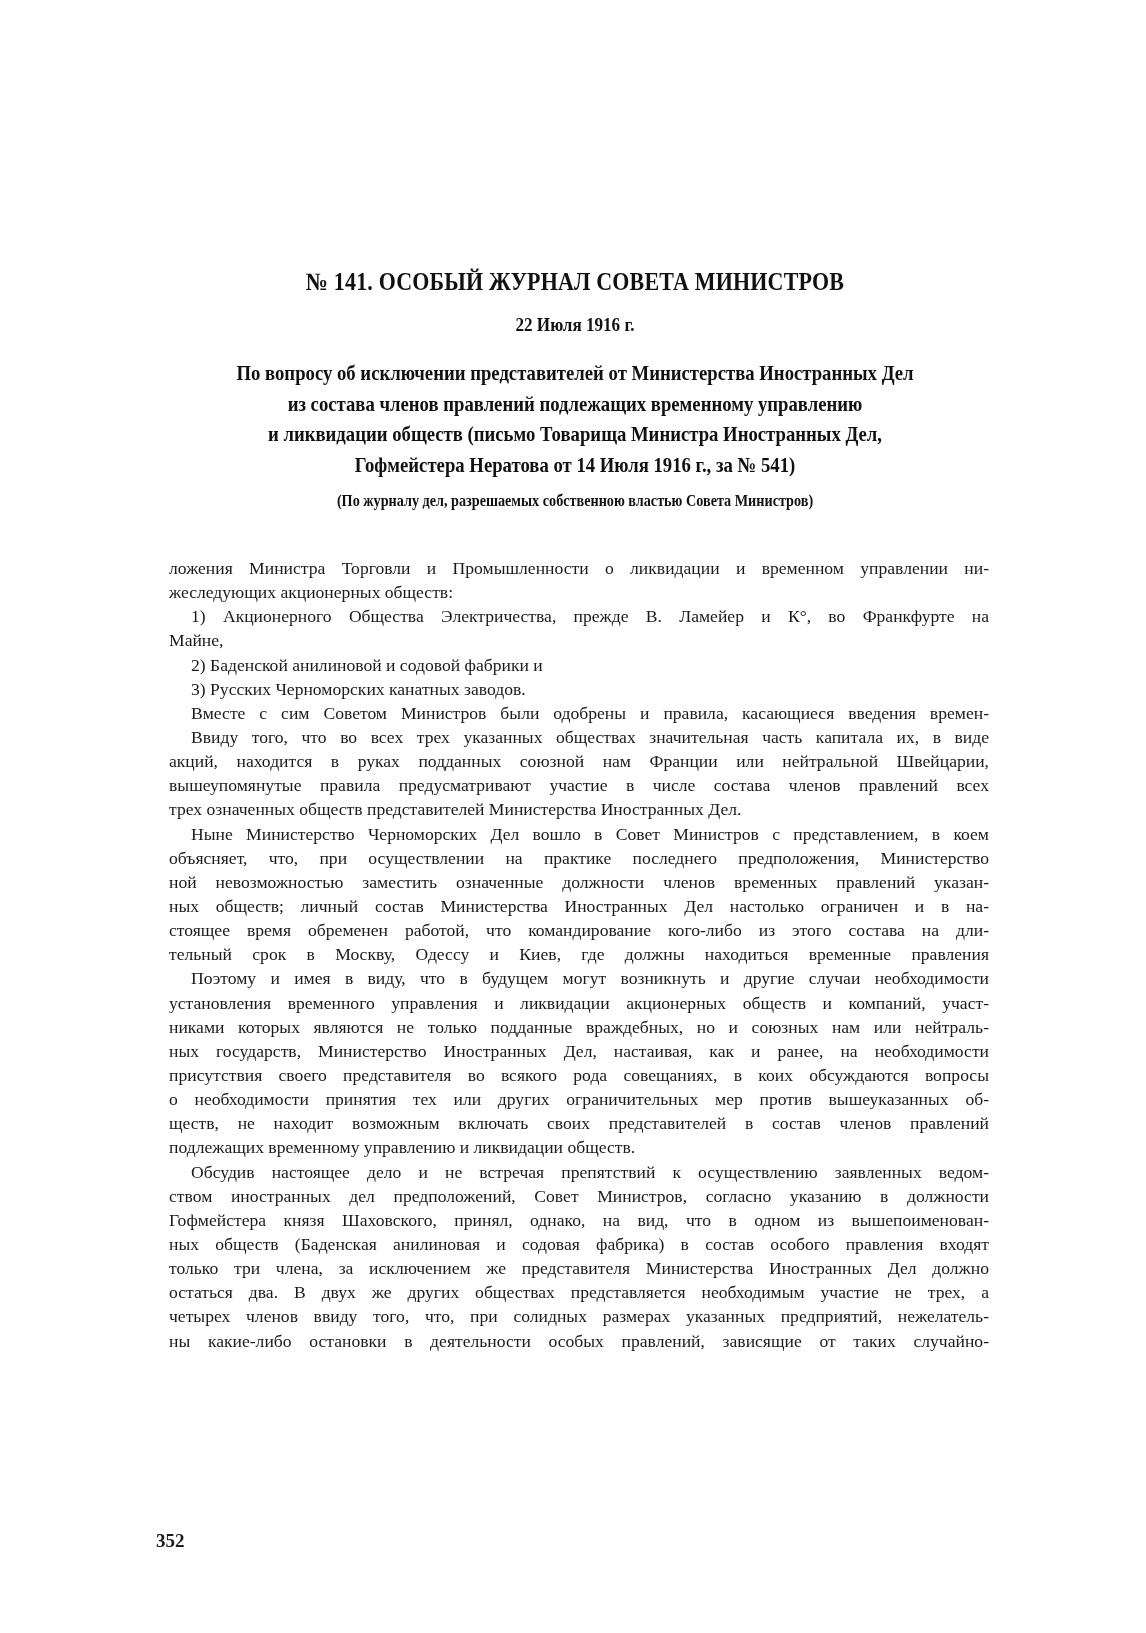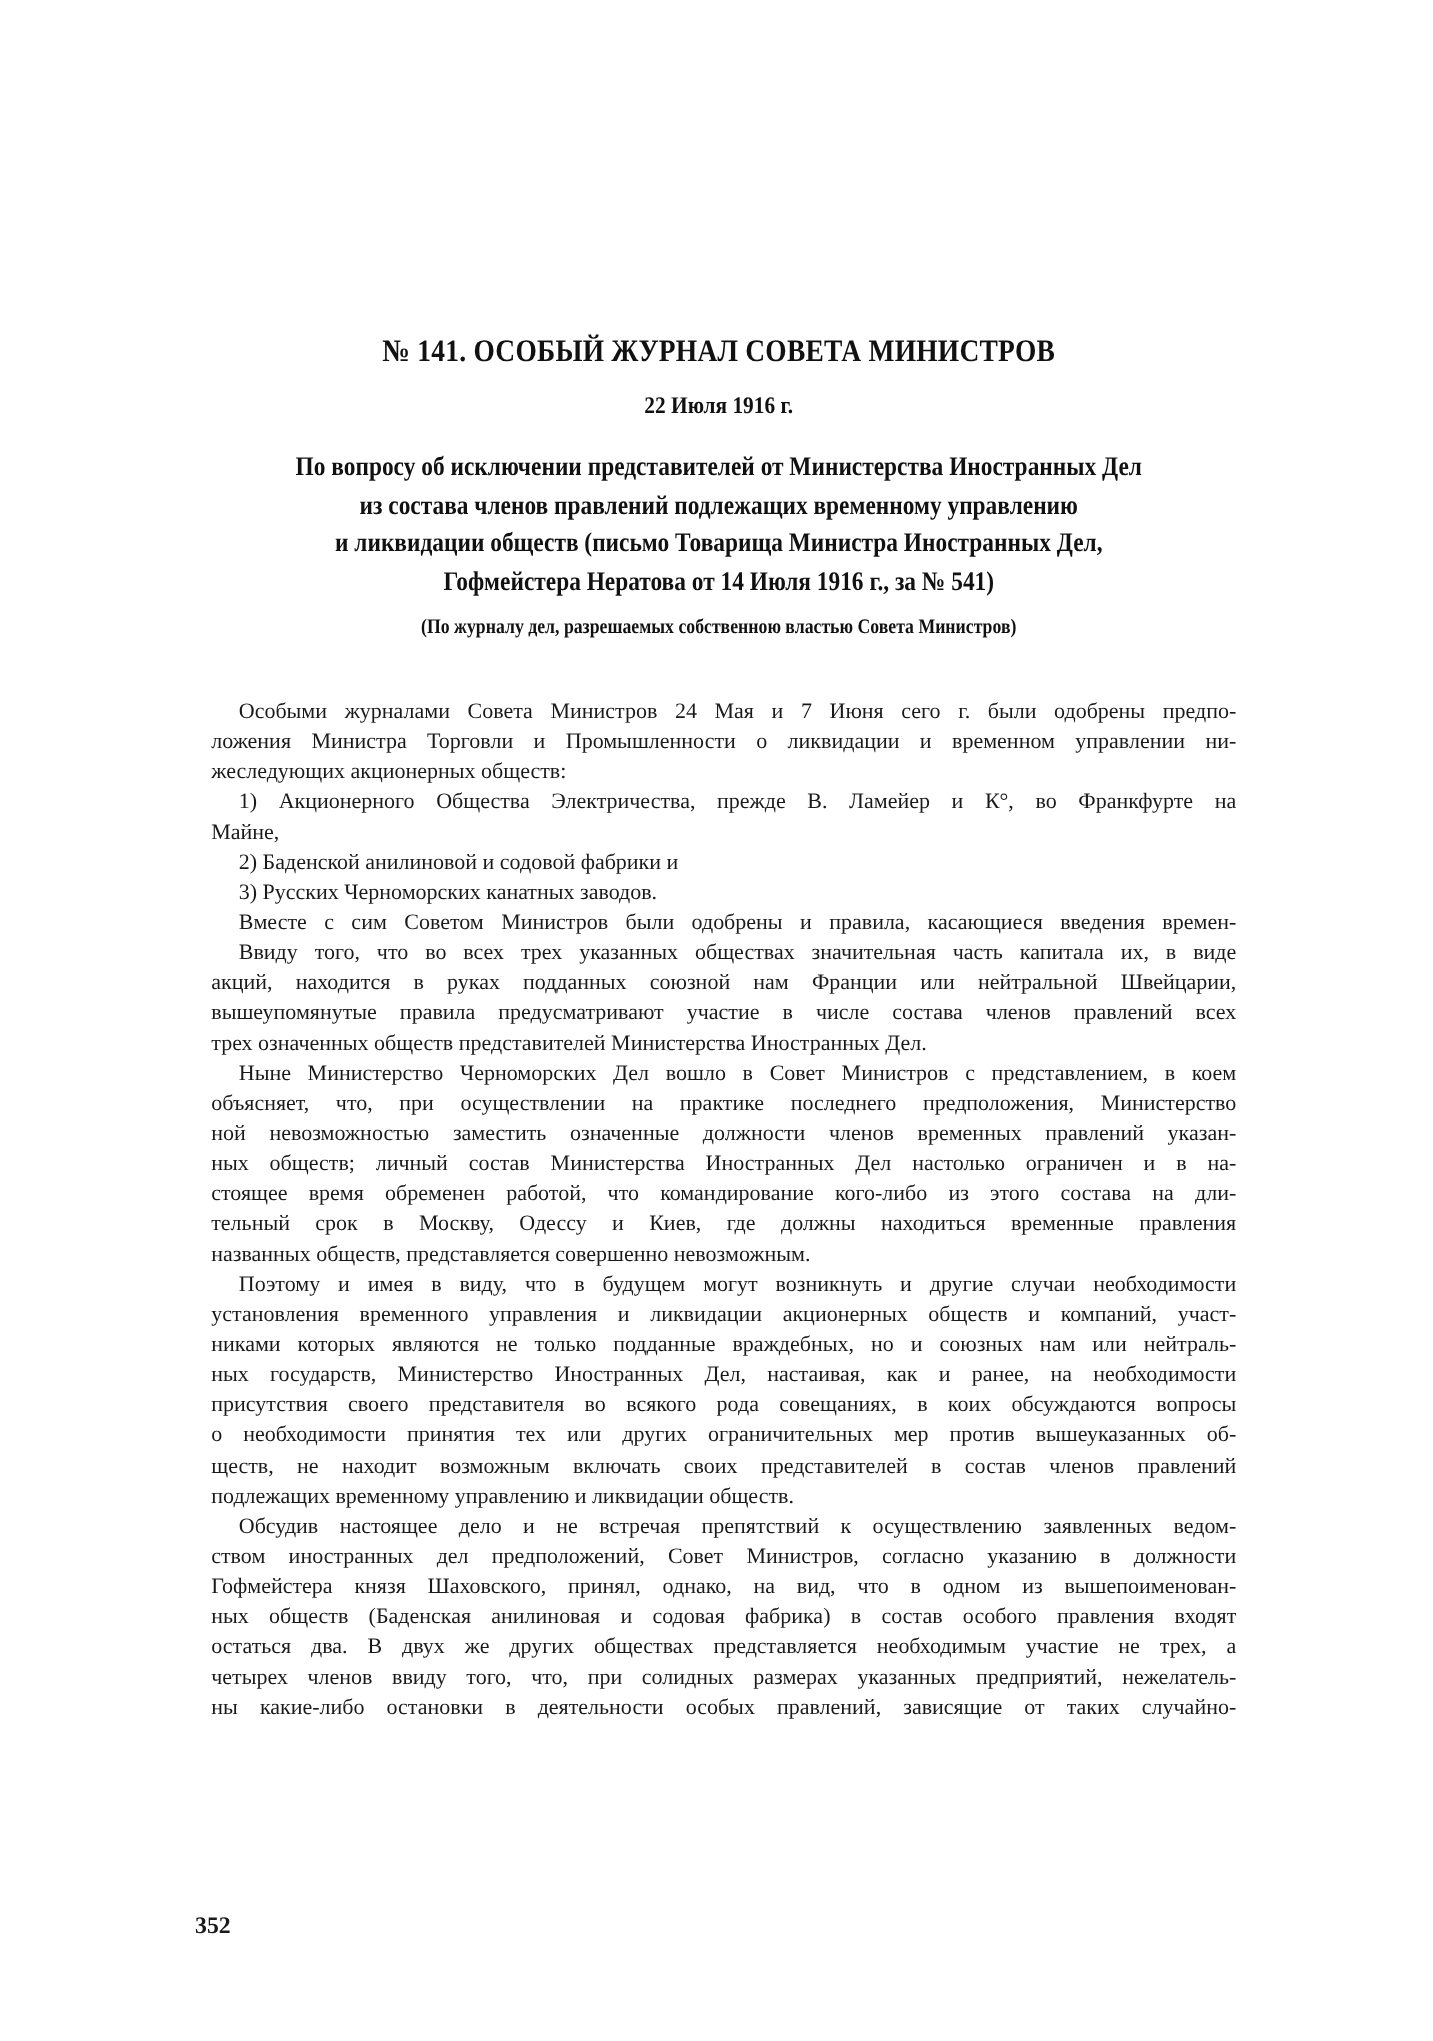--- a/index.html
+++ b/index.html
@@ -28,50 +28,49 @@
   <div class="heading h-date">22 Июля 1916 г.</div>
   <div class="heading h-subject">
     <span>По вопросу об исключении представителей от Министерства Иностранных Дел</span>
     <span>из состава членов правлений подлежащих временному управлению</span>
     <span>и ликвидации обществ (письмо Товарища Министра Иностранных Дел,</span>
     <span>Гофмейстера Нератова от 14 Июля 1916 г., за № 541)</span>
   </div>
   <div class="heading h-note">(По журналу дел, разрешаемых собственною властью Совета Министров)</div>
 
   <div class="body-text" id="body-text">
-      <span class="line indent">Особыми журналами Совета Министров 24 Мая и 7 Июня сего г. были одобрены предпо-</span>
       <span class="line">ложения Министра Торговли и Промышленности о ликвидации и временном управлении ни-</span>
       <span class="line last">жеследующих акционерных обществ:</span>
       <span class="line indent">1) Акционерного Общества Электричества, прежде В. Ламейер и К°, во Франкфурте на</span>
       <span class="line last">Майне,</span>
       <span class="line indent last">2) Баденской анилиновой и содовой фабрики и</span>
       <span class="line indent last">3) Русских Черноморских канатных заводов.</span>
       <span class="line indent">Вместе с сим Советом Министров были одобрены и правила, касающиеся введения времен-</span>
       <span class="line indent">Ввиду того, что во всех трех указанных обществах значительная часть капитала их, в виде</span>
       <span class="line">акций, находится в руках подданных союзной нам Франции или нейтральной Швейцарии,</span>
       <span class="line">вышеупомянутые правила предусматривают участие в числе состава членов правлений всех</span>
       <span class="line last">трех означенных обществ представителей Министерства Иностранных Дел.</span>
       <span class="line indent">Ныне Министерство Черноморских Дел вошло в Совет Министров с представлением, в коем</span>
       <span class="line">объясняет, что, при осуществлении на практике последнего предположения, Министерство</span>
       <span class="line">ной невозможностью заместить означенные должности членов временных правлений указан-</span>
       <span class="line">ных обществ; личный состав Министерства Иностранных Дел настолько ограничен и в на-</span>
       <span class="line">стоящее время обременен работой, что командирование кого-либо из этого состава на дли-</span>
       <span class="line">тельный срок в Москву, Одессу и Киев, где должны находиться временные правления</span>
-      <span class="line last">названных обществ, представляется совершенно невозможным.</span>
       <span class="line indent">Поэтому и имея в виду, что в будущем могут возникнуть и другие случаи необходимости</span>
       <span class="line">установления временного управления и ликвидации акционерных обществ и компаний, участ-</span>
       <span class="line">никами которых являются не только подданные враждебных, но и союзных нам или нейтраль-</span>
       <span class="line">ных государств, Министерство Иностранных Дел, настаивая, как и ранее, на необходимости</span>
       <span class="line">присутствия своего представителя во всякого рода совещаниях, в коих обсуждаются вопросы</span>
       <span class="line">о необходимости принятия тех или других ограничительных мер против вышеуказанных об-</span>
       <span class="line">ществ, не находит возможным включать своих представителей в состав членов правлений</span>
       <span class="line last">подлежащих временному управлению и ликвидации обществ.</span>
       <span class="line indent">Обсудив настоящее дело и не встречая препятствий к осуществлению заявленных ведом-</span>
       <span class="line">ством иностранных дел предположений, Совет Министров, согласно указанию в должности</span>
       <span class="line">Гофмейстера князя Шаховского, принял, однако, на вид, что в одном из вышепоименован-</span>
       <span class="line">ных обществ (Баденская анилиновая и содовая фабрика) в состав особого правления входят</span>
+      <span class="line">только три члена, за исключением же представителя Министерства Иностранных Дел должно</span>
       <span class="line">остаться два. В двух же других обществах представляется необходимым участие не трех, а</span>
       <span class="line">четырех членов ввиду того, что, при солидных размерах указанных предприятий, нежелатель-</span>
       <span class="line">ны какие-либо остановки в деятельности особых правлений, зависящие от таких случайно-</span>
     </div>
 
   <div class="page-num">352</div>
 </div>
 
 </body></html>

